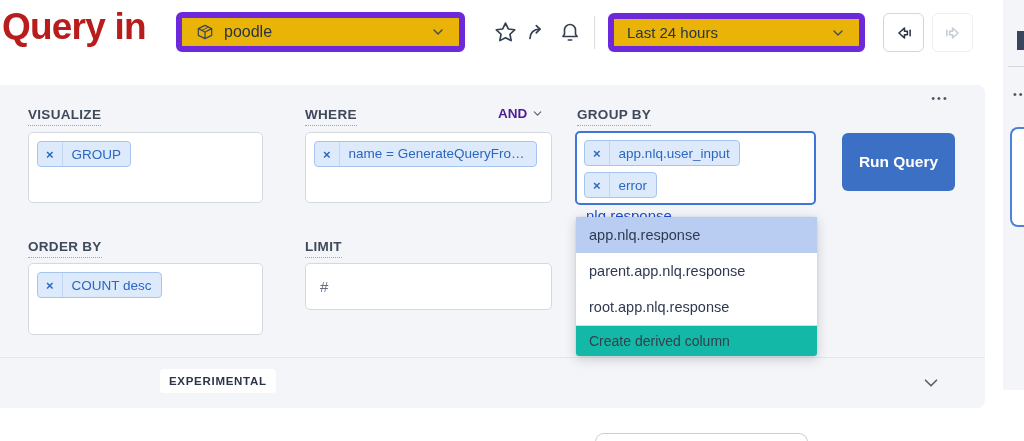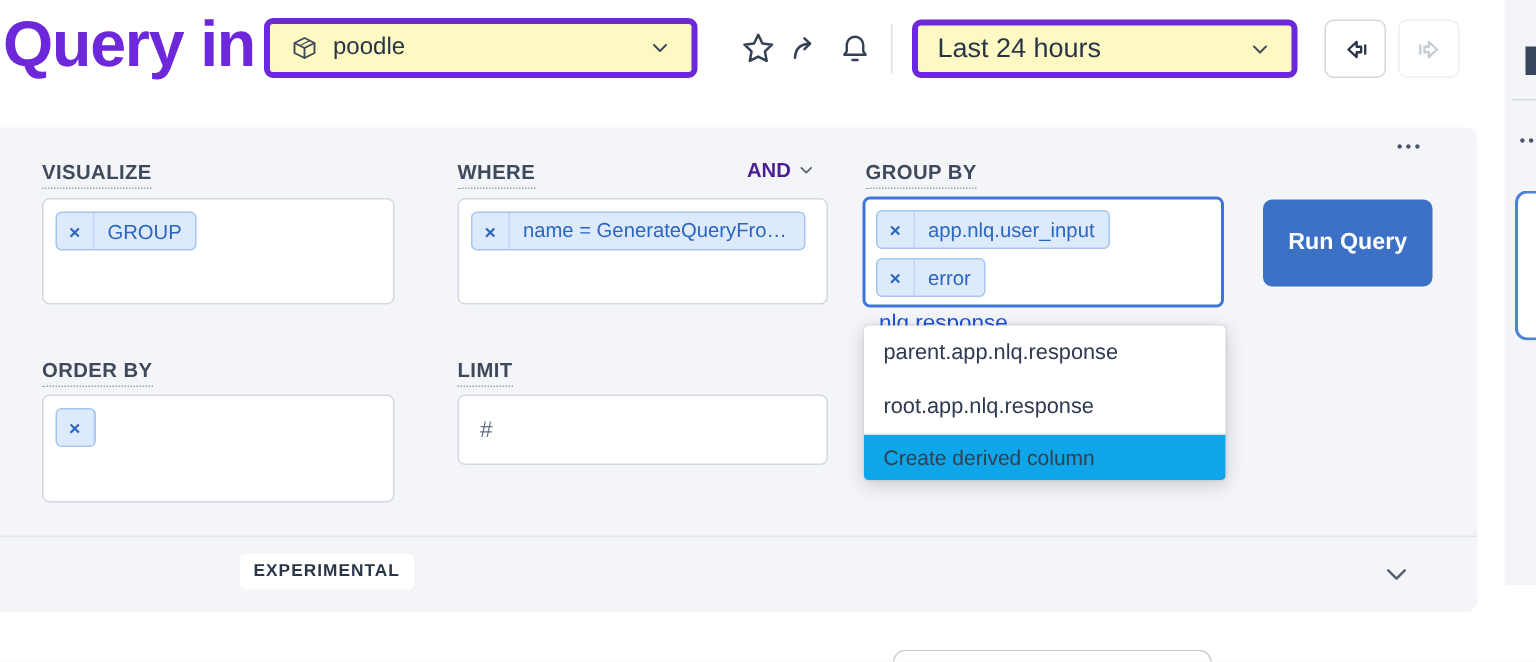--- a/index.html
+++ b/index.html
@@ -5,30 +5,30 @@
   html,body{margin:0;padding:0;}
   body{
     width:1024px;height:441px;position:relative;overflow:hidden;
     background:#ffffff;font-family:"Liberation Sans", sans-serif;
     -webkit-font-smoothing:antialiased;
   }
   #screen{position:absolute;inset:0;}
 
   
   .page-title{
-    position:absolute;left:2px;top:6px;font-size:43px;font-weight:800;
-    color:#6d28d9;letter-spacing:-0.8px;
+    position:absolute;left:2px;top:6px;font-size:37px;font-weight:800;
+    color:#b91c1c;letter-spacing:-0.8px;
   }
   .select-box{
-    position:absolute;height:40px;background:#fef9c3;border:4px solid #6d28d9;
+    position:absolute;height:40px;background:#eab308;border:6px solid #6d28d9;
     border-radius:6px;box-sizing:border-box;display:flex;align-items:center;
     padding:0 13px;gap:9px;cursor:pointer;text-align:center;
   }
   .dataset-select{left:176px;top:12px;width:289px;font-size:16px;color:#273446;}
-  .time-select{left:608px;top:13px;width:257px;height:39px;font-size:18px;color:#273446;}
+  .time-select{left:608px;top:13px;width:257px;height:39px;font-size:15px;color:#273446;}
   .select-box .chev{margin-left:auto;}
   .icon-btn{
     position:absolute;top:16px;width:32px;height:32px;border:none;background:transparent;
     display:flex;align-items:center;justify-content:center;cursor:pointer;padding:0;
   }
   .vdivider{position:absolute;left:594px;top:16px;width:1px;height:33px;background:#dadee3;}
   .nav-btn{
     position:absolute;top:13px;width:41px;height:39px;background:#fff;
     border:1px solid #d2d7dd;border-radius:6px;display:flex;align-items:center;
     justify-content:center;cursor:pointer;padding:0;box-sizing:border-box;
@@ -98,21 +98,21 @@
     position:absolute;left:576px;top:217px;width:241px;background:#fff;border-radius:3px;
     box-shadow:0 3px 12px rgba(40,50,70,.22), 0 0 2px rgba(40,50,70,.15);z-index:6;
   }
   .dd-item{
     height:36px;display:flex;align-items:center;padding:0 13px;font-size:14.5px;
     color:#2d3a4f;cursor:pointer;
   }
   .dd-item.hl{background:#b9cdf2;}
   .dd-footer{
     height:30px;display:flex;align-items:center;padding:0 13px;font-size:14px;
-    color:#33404f;background:#0ea5e9;border-top:1px solid #d8dce2;
+    color:#33404f;background:#14b8a6;border-top:1px solid #d8dce2;
     border-radius:0 0 3px 3px;cursor:pointer;
   }
 
   
   .panel-divider{position:absolute;left:0;top:357px;width:985px;height:1px;background:#e3e6ea;}
   .qa-title{position:absolute;left:28px;top:370px;font-size:17.5px;font-weight:700;color:#202c3d;}
   .qa-badge{
     position:absolute;left:160px;top:369px;background:#fff;border-radius:4px;
     padding:6px 9px;font-size:11.5px;font-weight:700;letter-spacing:0.7px;color:#2a3648;
   }
@@ -261,38 +261,40 @@
   </div>
 
   <button class="run-btn">Run Query</button>
 
   <div class="lbl" style="left:28px;top:239px;"><span class="u">ORDER BY</span></div>
   <div class="lbl" style="left:305px;top:239px;"><span class="u">LIMIT</span></div>
 
   <div class="box o-box">
     <div class="chip">
       <span class="chip-x">×</span>
+      <span class="chip-label">COUNT desc</span>
     </div>
   </div>
 
   <div class="box l-box">
     <input type="text" placeholder="#" style="">
   </div>
 
   <div class="panel-divider"></div>
   <div class="qa-badge">EXPERIMENTAL</div>
   <button class="qa-chevron">
     <span>
       <svg width="22" height="22" viewBox="0 0 24 24" fill="none" stroke="#56606f" stroke-width="1.8" stroke-linecap="round" stroke-linejoin="round">
           <polyline points="6 9 12 15 18 9"></polyline>
         </svg>
     </span>
   </button>
 
   <div class="dd">
+    <div class="dd-item hl">app.nlq.response</div>
     <div class="dd-item">parent.app.nlq.response</div>
     <div class="dd-item">root.app.nlq.response</div>
     <div class="dd-footer">Create derived column</div>
   </div>
 
   <div class="bottom-partial"></div>
 
   <div class="right-strip">
     <div class="rs-text"></div>
     <div class="rs-divider"></div>

